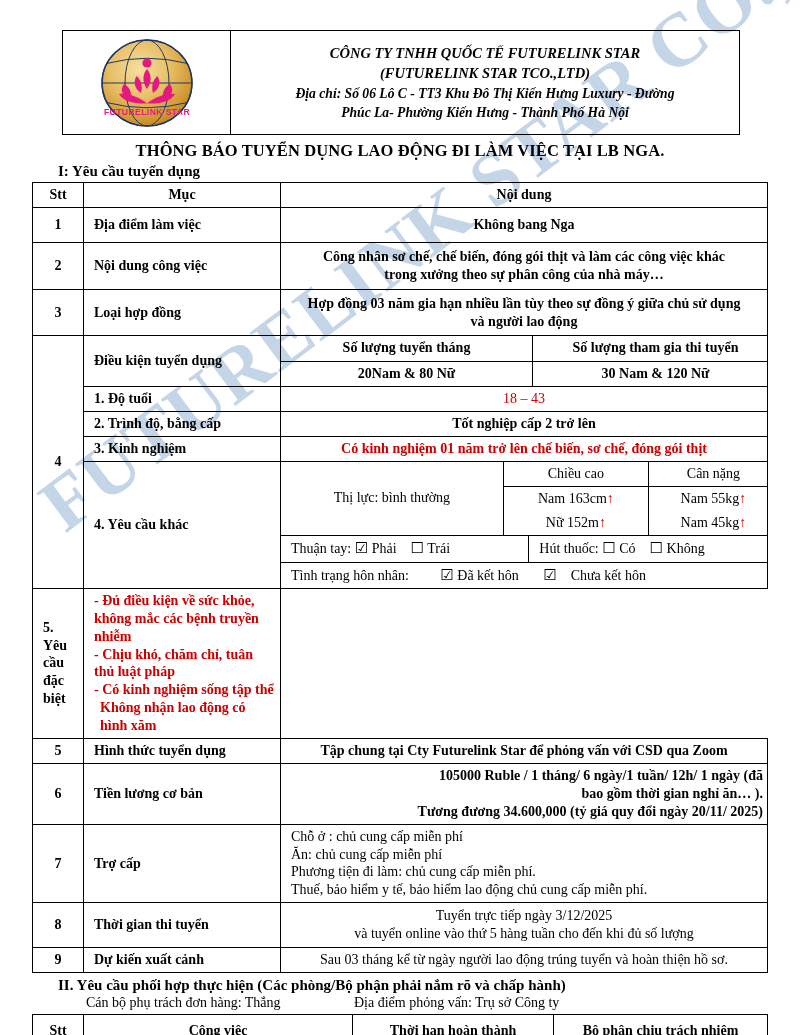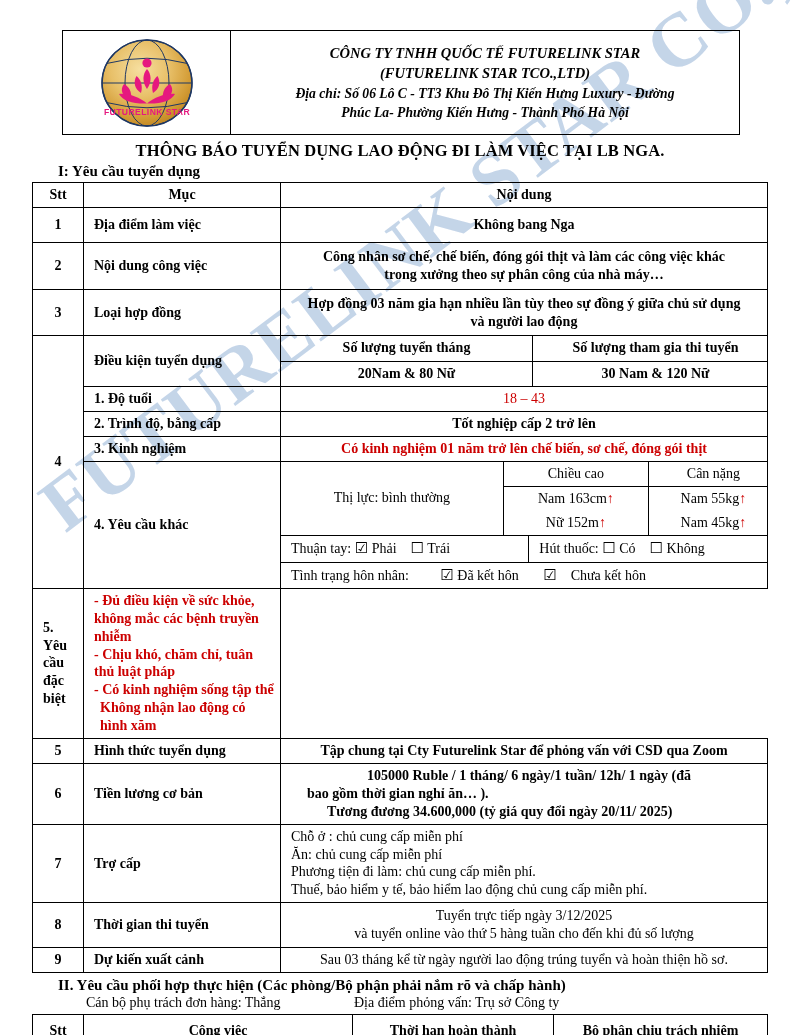--- a/index.html
+++ b/index.html
@@ -169,21 +169,21 @@
     line-height: 1.42;
   }
   .lines-red {
     text-align: left;
     padding-left: 10px !important;
     line-height: 1.36;
     color: #cc0000;
     font-weight: bold;
   }
 
-  .salary-block { text-align: left; padding-left: 26px !important; line-height: 1.40; margin-top: 8px; }
+  .salary-block { text-align: right; padding-left: 26px !important; line-height: 1.40; margin-top: 8px; }
   .salary-l1 { padding-left: 60px; font-weight: bold; }
   .salary-l2 { font-weight: bold; }
   .salary-l3 { padding-left: 20px; font-weight: bold; }
 
   
   table.doc2 {
     border-collapse: collapse;
     margin: 0 auto;
     width: 736px;
     table-layout: fixed;

